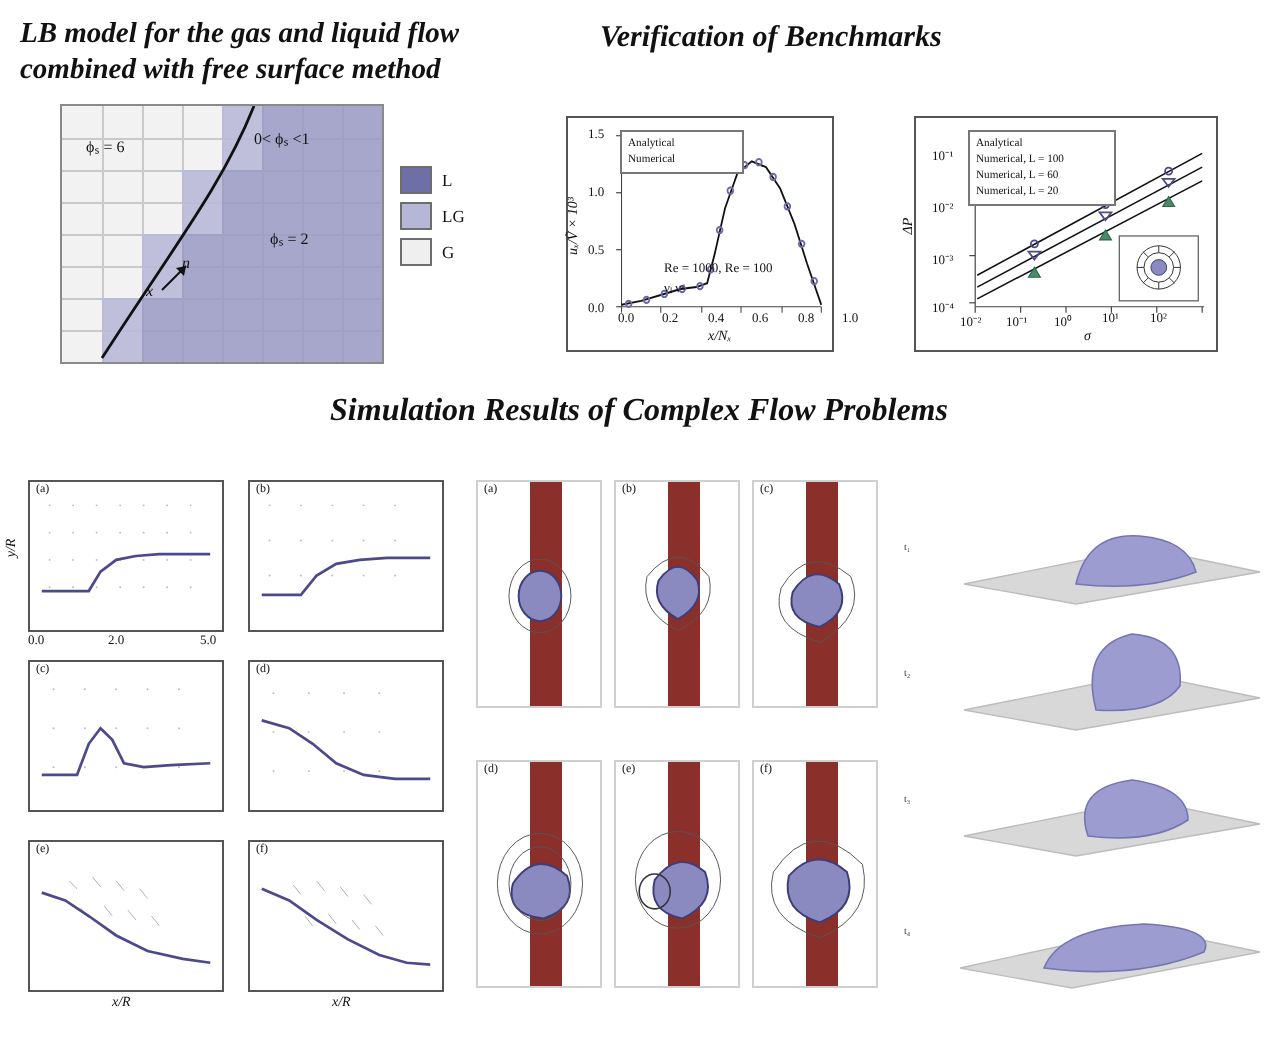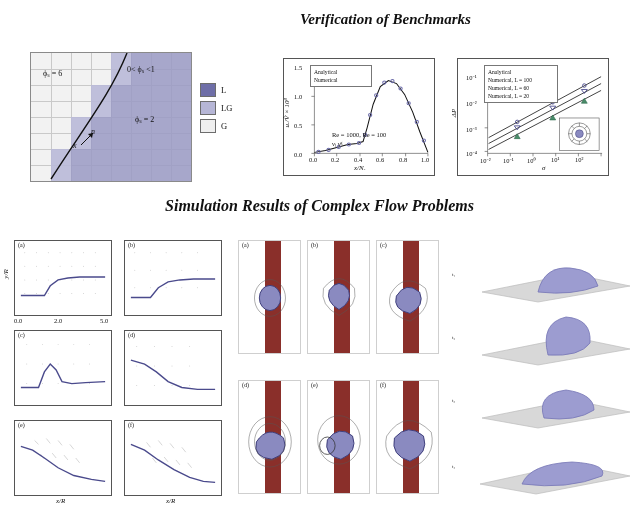--- a/index.html
+++ b/index.html
@@ -38,21 +38,21 @@
   .sw-L{background:#6f6fa8;}
   .sw-LG{background:#b6b6d6;}
   .sw-G{background:#efefef;}
 
   
   .frame{position:absolute;border:1px solid #555;background:#fff;box-sizing:border-box;}
   .axtext{position:absolute;font-size:6.5px;font-family:"Liberation Serif",serif;color:#111;}
   .axlabel{position:absolute;font-size:7px;font-style:italic;color:#111;}
 
   
-  #bench1{left:283px;top:58px;width:152px;height:118px;}
+  #bench1{left:283px;top:58px;width:134px;height:118px;}
   #bench2{left:457px;top:58px;width:152px;height:118px;}
   .legend-box{position:absolute;border:1px solid #777;background:#fff;font-size:5.6px;padding:2px 3px;line-height:1.45;}
 
   
   .smallplot{position:absolute;border:1px solid #555;background:#fff;box-sizing:border-box;}
   .sp-tag{position:absolute;font-size:6px;}
 
   
   .dropPanel{position:absolute;background:#ffffff;border:1px solid #cfcfcf;box-sizing:border-box;overflow:hidden;}
   .redband{position:absolute;top:0;bottom:0;background:#8a2f2a;}
@@ -60,20 +60,21 @@
   
   .render{position:absolute;background:#ffffff;}
 
   .tiny-axis{position:absolute;font-size:5px;color:#333;}
 </style>
 </head>
 <body>
 
 <div class="wrap">
 
+  <div id="title-left" class="title">LB model for the gas and liquid flow combined with free surface method</div>
   <div id="title-sim" class="title">Simulation Results of  Complex Flow Problems</div>
   <div id="title-mid" class="title">Verification of Benchmarks</div>
 
   <div class="schematic">
     <div class="grid-box">
       <div class="vline" style="left:20px"></div>
       <div class="vline" style="left:40px"></div>
       <div class="vline" style="left:60px"></div>
       <div class="vline" style="left:80px"></div>
       <div class="vline" style="left:100px"></div>

